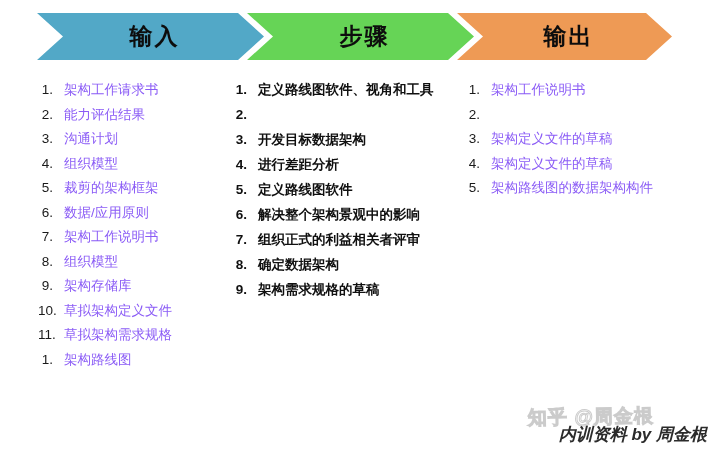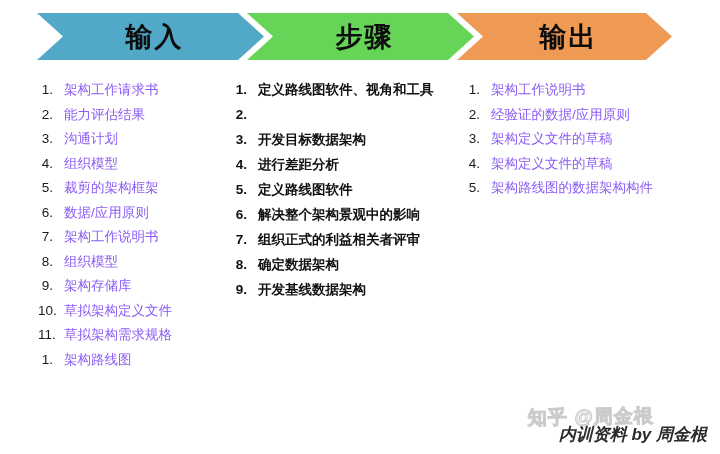--- a/index.html
+++ b/index.html
@@ -32,21 +32,21 @@
     align-items: center;
     justify-content: center;
     -webkit-clip-path: polygon(0 0, calc(100% - 26px) 0, 100% 50%, calc(100% - 26px) 100%, 0 100%, 26px 50%);
     clip-path: polygon(0 0, calc(100% - 26px) 0, 100% 50%, calc(100% - 26px) 100%, 0 100%, 26px 50%);
   }
   .chevron-input  { left: 37px;  width: 227px; background: #52a8c7; }
   .chevron-step   { left: 247px; width: 227px; background: #66d456; }
   .chevron-output { left: 457px; width: 215px; background: #ee9a55; }
 
   .chevron-label {
-    font-size: 27px;
+    font-size: 23px;
     font-weight: bold;
     color: #0d0d0d;
     letter-spacing: 2px;
     transform: translateX(4px);
     white-space: nowrap;
   }
 
   
   .columns {
     position: absolute;
@@ -217,34 +217,33 @@
       <li>
           <span class="num">7.</span>
           <span class="txt">组织正式的利益相关者评审</span>
         </li>
       <li>
           <span class="num">8.</span>
           <span class="txt">确定数据架构</span>
         </li>
       <li>
           <span class="num">9.</span>
-          <span class="txt">开发基线数据架构</span>
+          <span class="txt">架构需求规格的草稿</span>
         </li>
     </ol>
   </div>
 
   <div class="column col-output">
     <ol class="item-list">
       <li>
           <span class="num">1.</span>
           <span class="txt">架构工作说明书</span>
         </li>
       <li>
           <span class="num">2.</span>
-          <span class="txt">经验证的数据/应用原则</span>
         </li>
       <li>
           <span class="num">3.</span>
           <span class="txt">架构定义文件的草稿</span>
         </li>
       <li>
           <span class="num">4.</span>
           <span class="txt">架构定义文件的草稿</span>
         </li>
       <li>

